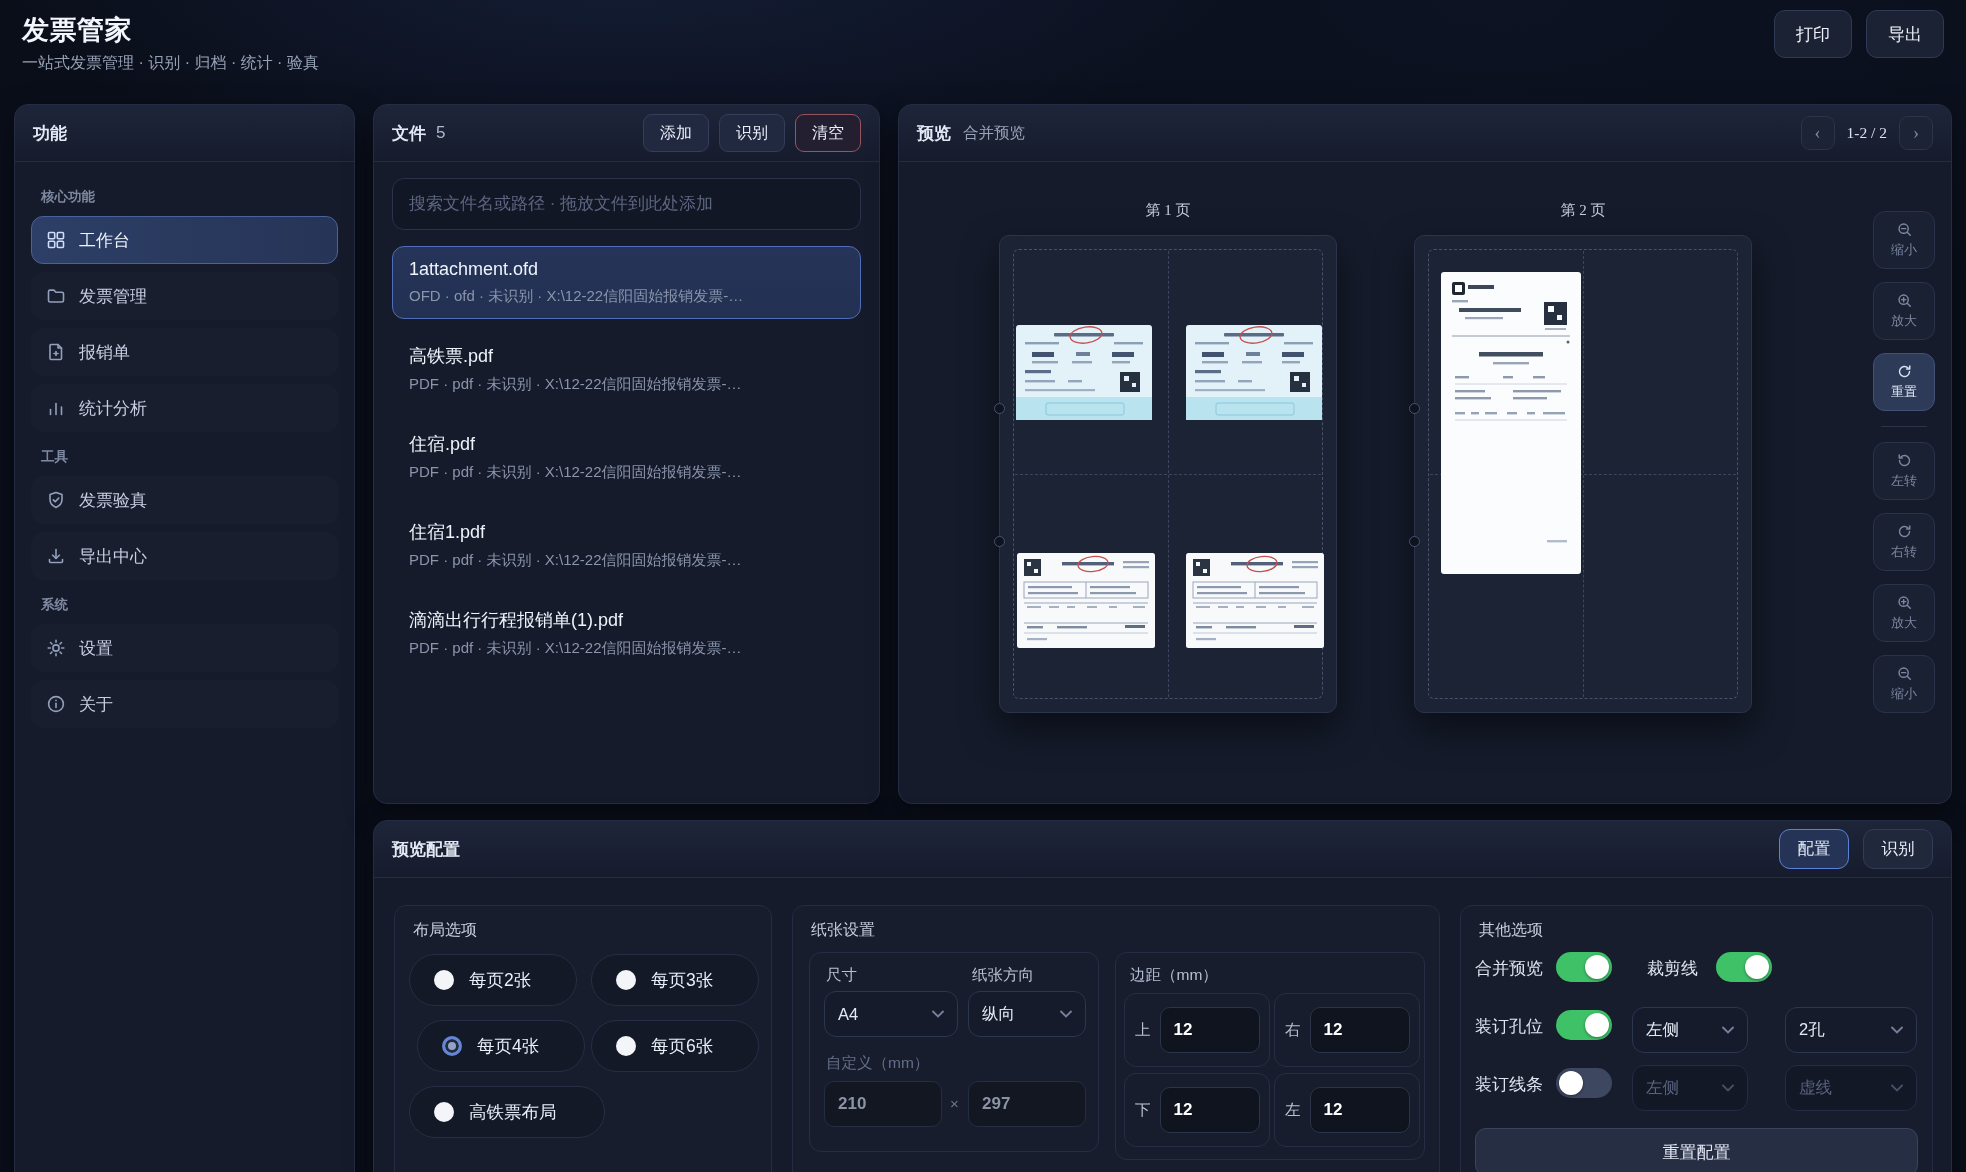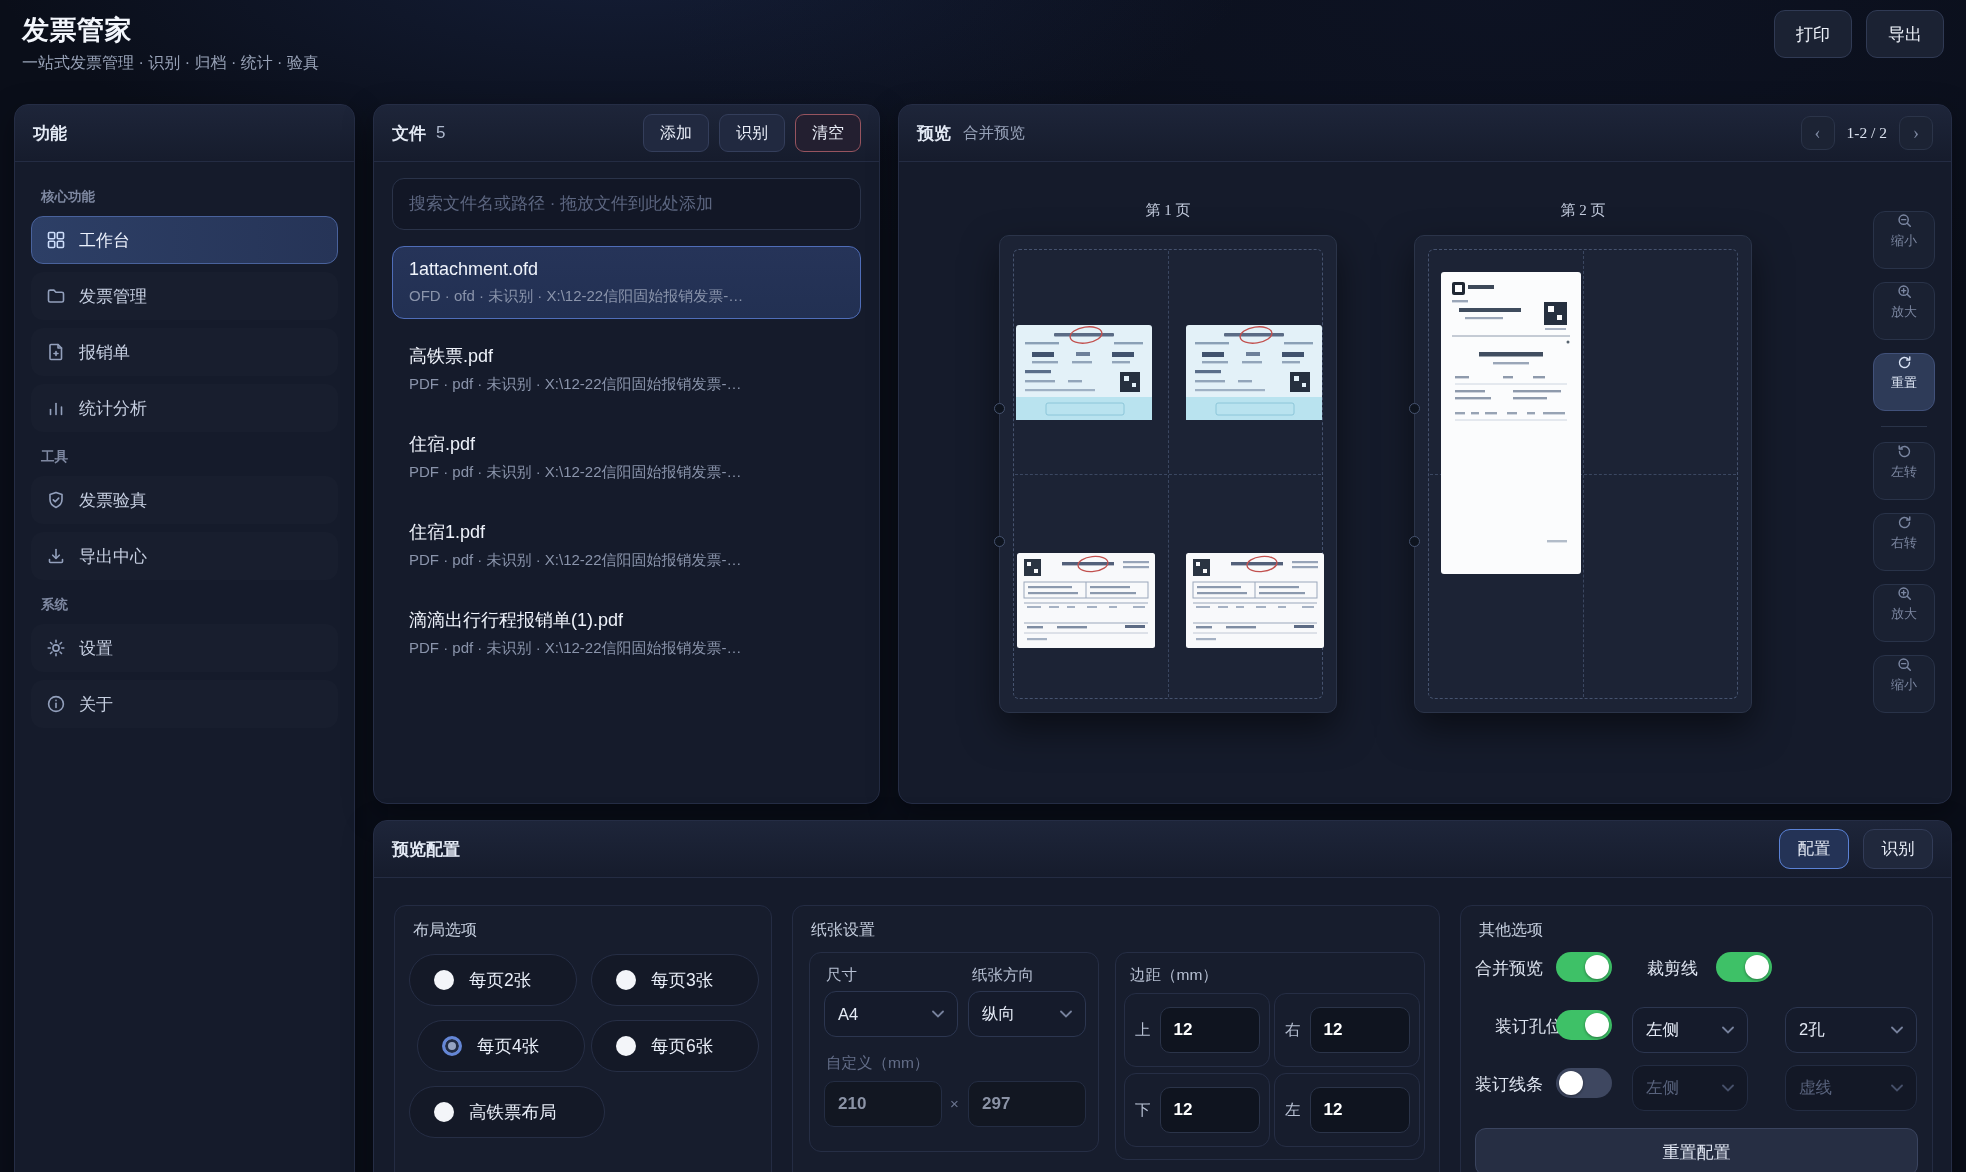--- a/index.html
+++ b/index.html
@@ -66,21 +66,21 @@
           border-radius:10px; box-shadow:0 16px 36px rgba(0,0,0,.5); }
   .page-margin { position:absolute; inset:13px; border:1.5px dashed #45526e; border-radius:6px; }
   .page-vline { position:absolute; left:168px; top:15px; bottom:15px; border-left:1.5px dashed #3b4761; }
   .page-hline { position:absolute; top:238px; left:15px; right:15px; border-top:1.5px dashed #3b4761; }
   .hole { position:absolute; width:11px; height:11px; border-radius:50%; background:#0e141f; border:1.5px solid #46536f; left:-6px; }
   .thumb { position:absolute; }
 
   
   .tools { position:absolute; left:974px; top:106px; width:62px; display:flex; flex-direction:column; gap:13px; }
   .tool { width:62px; height:58px; border-radius:12px; background:#1a2132; border:1px solid #293349;
-          display:flex; flex-direction:column; align-items:center; gap:3px;
+          display:flex; flex-direction:column; align-items:center; justify-content:center; gap:3px;
           color:#7b86a0; font-size:13px; cursor:pointer; }
   .tool svg { width:17px; height:17px; stroke:#7b87a2; fill:none; stroke-width:1.7; stroke-linecap:round; stroke-linejoin:round; }
   .tool.active { background:#2e3b58; border-color:#41517a; color:#e0e8f6; }
   .tool.active svg { stroke:#d9e3f5; }
   .tool-divider { height:1px; background:#2a3449; margin:2px 8px; }
 
   
   .config { left:373px; top:820px; width:1579px; height:382px; }
   .cbtns { margin-left:auto; display:flex; gap:14px; }
   .cbtn { width:70px; height:40px; display:flex; align-items:center; justify-content:center; border-radius:11px;
@@ -549,21 +549,21 @@
       </div>
     </div>
 
     <div class="cfg-box box-other">
       <div class="cfg-label">其他选项</div>
       <div class="orow-label" style="left:14px;top:51px;">合并预览</div>
       <div class="toggle" style="left:95px;top:46px;"></div>
       <div class="orow-label" style="left:186px;top:51px;">裁剪线</div>
       <div class="toggle" style="left:255px;top:46px;"></div>
 
-      <div class="orow-label" style="left:14px;top:109px;margin-left:20px;">装订孔位</div>
+      <div class="orow-label" style="left:14px;top:109px;">装订孔位</div>
       <div class="toggle" style="left:95px;top:104px;"></div>
       <div class="select" style="left:171px;top:101px;width:116px;">
         <span>左侧</span>
         <svg viewBox="0 0 12 8">
             <path d="M1 1.5l5 5 5-5"></path>
           </svg>
       </div>
       <div class="select" style="left:324px;top:101px;width:132px;">
         <span>2孔</span>
         <svg viewBox="0 0 12 8">

